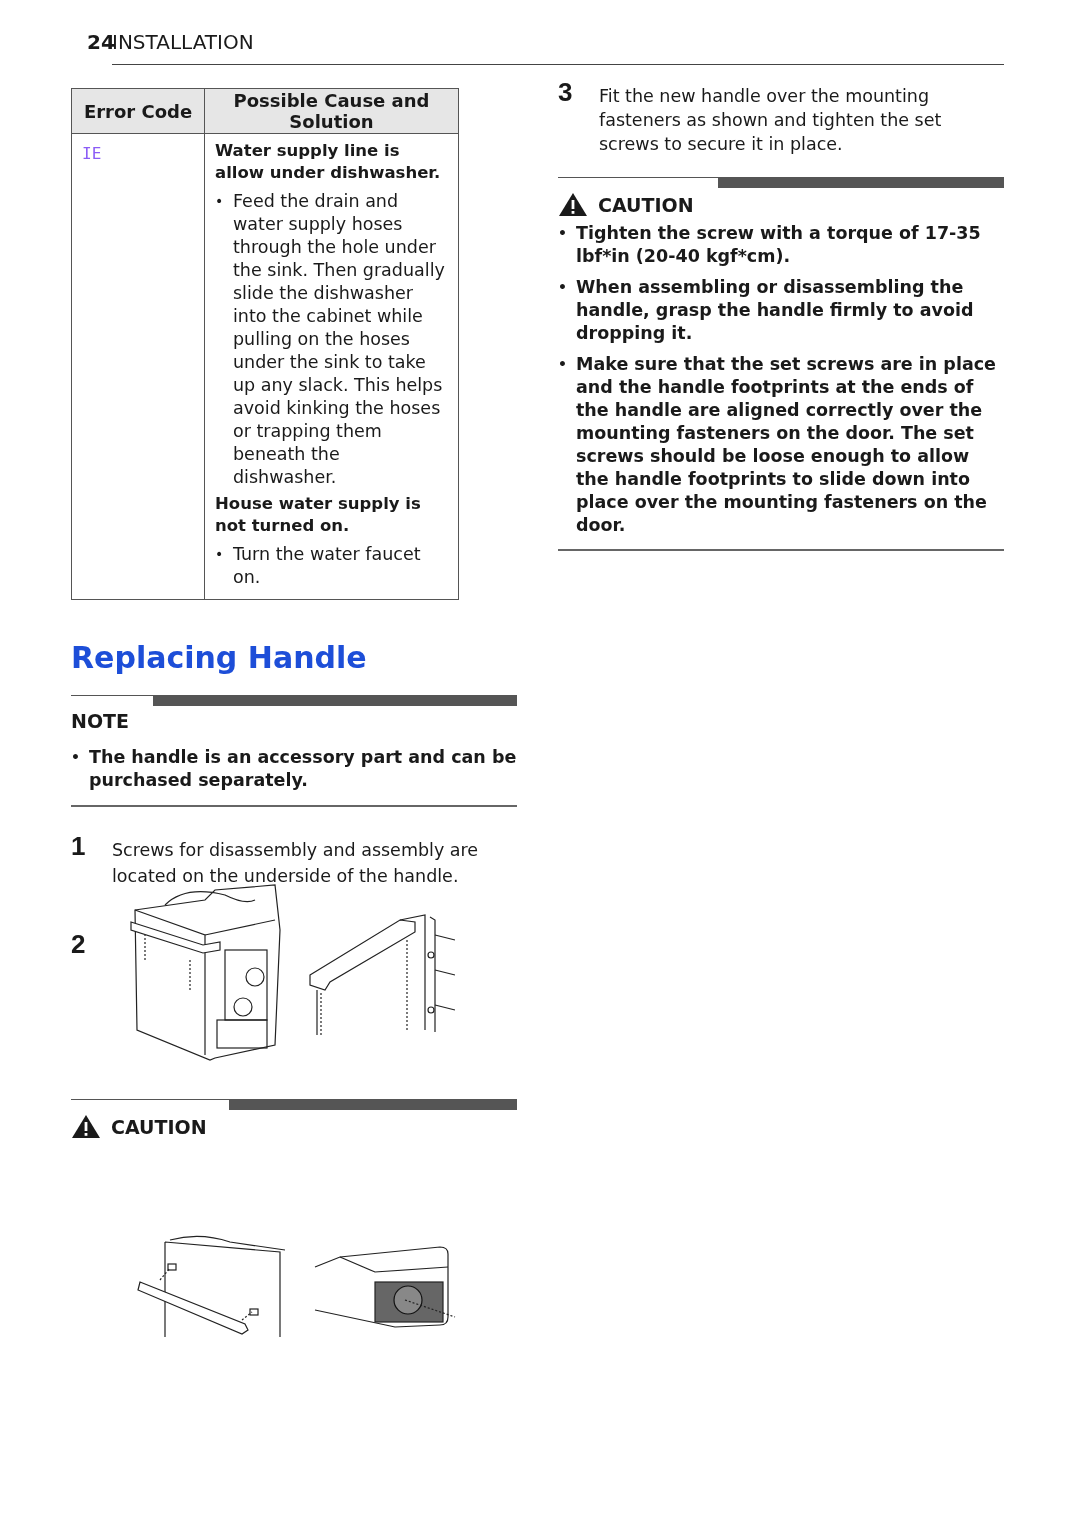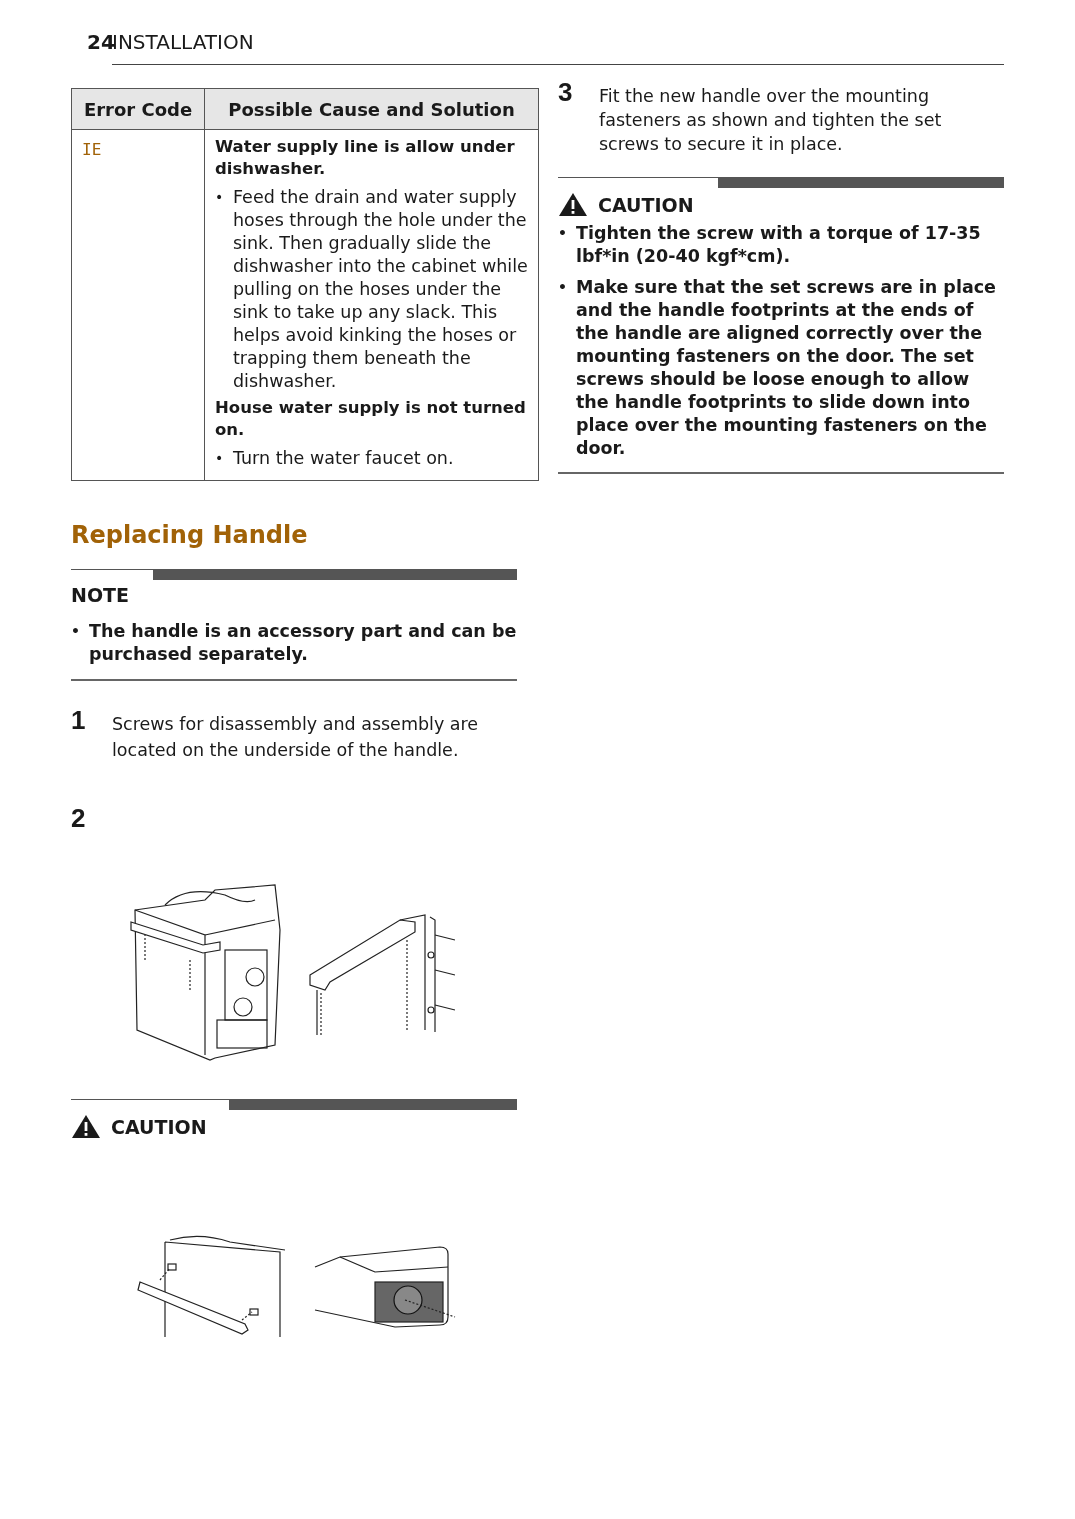--- a/index.html
+++ b/index.html
@@ -6,30 +6,30 @@
   body { width: 1075px; height: 1519px; position: relative; overflow: hidden;
          font-family: "DejaVu Sans", "Liberation Sans", sans-serif; color: #1a1a1a; }
   .header { position: absolute; left: 71px; top: 28px; width: 933px; height: 38px; }
   .header .num { position: absolute; left: 16px; top: 2px; font-size: 20px; font-weight: bold; }
   .header .title { position: absolute; left: 41px; top: 2px; font-size: 20px; }
   .header .rule { position: absolute; left: 41px; right: 0; top: 36px; height: 0; border-top: 1.5px solid #444; }
 
   .col-left { position: absolute; left: 71px; top: 88px; width: 446px; }
   .col-right { position: absolute; left: 558px; top: 84px; width: 446px; }
 
-  table.err { border-collapse: collapse; width: 468px; font-size: 17px; }
+  table.err { border-collapse: collapse; width: 388px; font-size: 17px; }
   table.err th { background: #e6e6e6; font-weight: bold; height: 38px; border: 1.5px solid #555; font-size: 18px; }
   table.err td { border: 1.5px solid #555; vertical-align: top; padding: 6px 10px 6px 10px; line-height: 23px; }
-  table.err td.code { width: 112px; font-family: "DejaVu Sans Mono", monospace; color: #a16207; font-size: 16px; padding-top: 8px; }
+  table.err td.code { width: 112px; font-family: "DejaVu Sans Mono", monospace; color: #8b5cf6; font-size: 16px; padding-top: 8px; }
   .cause { font-weight: bold; font-size: 16.5px; line-height: 22px; }
   .blist { list-style: none; margin: 6px 0 4px 0; padding: 0; }
   .blist li { position: relative; padding-left: 18px; font-size: 17.5px; line-height: 23px; }
   .blist li::before { content: "\2022"; position: absolute; left: 0; top: 0; font-size: 14px; }
 
-  h2.section { margin: 40px 0 0 0; font-size: 24px; font-weight: bold; color: #a16207; }
+  h2.section { margin: 40px 0 0 0; font-size: 30px; font-weight: bold; color: #1d4ed8; }
 
   .notice { margin-top: 20px; position: relative; }
   .notice .bar { position: relative; height: 12px; }
   .notice .bar .thin { position: absolute; left: 0; top: 0; width: 82px; border-top: 1.5px solid #555; }
   .notice .bar .thick { position: absolute; left: 82px; right: 0; top: 0; height: 11px; background: #555; }
   .notice .label { font-size: 19px; font-weight: bold; margin-top: 3px; display: flex; align-items: center; }
   .notice .label .warn { width: 30px; height: 25px; margin-right: 10px; }
   .notice .items { list-style: none; margin: 8px 0 16px 0; padding: 0 0 10px 0; border-bottom: 2px solid #666; font-weight: bold; }
   .notice .items li { position: relative; padding-left: 18px; font-size: 17.5px; line-height: 23px; margin-bottom: 8px; }
   .notice .items li:last-child { margin-bottom: 2px; }
@@ -176,16 +176,17 @@
     <div class="label">
       <svg class="warn" viewBox="0 0 30 25">
         <path d="M15 1 L29 24 L1 24 Z" fill="#1a1a1a"></path>
         <rect x="13.6" y="8" width="2.8" height="9" fill="#fff"></rect>
         <rect x="13.6" y="19" width="2.8" height="2.8" fill="#fff"></rect>
       </svg>
       <span>CAUTION</span>
     </div>
     <ul class="items" style="margin-top:5px;padding-bottom:10px;">
       <li>Tighten the screw with a torque of 17-35 lbf*in (20-40 kgf*cm).</li>
+      <li>When assembling or disassembling the handle, grasp the handle firmly to avoid dropping it.</li>
       <li>Make sure that the set screws are in place and the handle footprints at the ends of the handle are aligned correctly over the mounting fasteners on the door. The set screws should be loose enough to allow the handle footprints to slide down into place over the mounting fasteners on the door.</li>
     </ul>
   </div>
 </div>
 
 </body></html>

